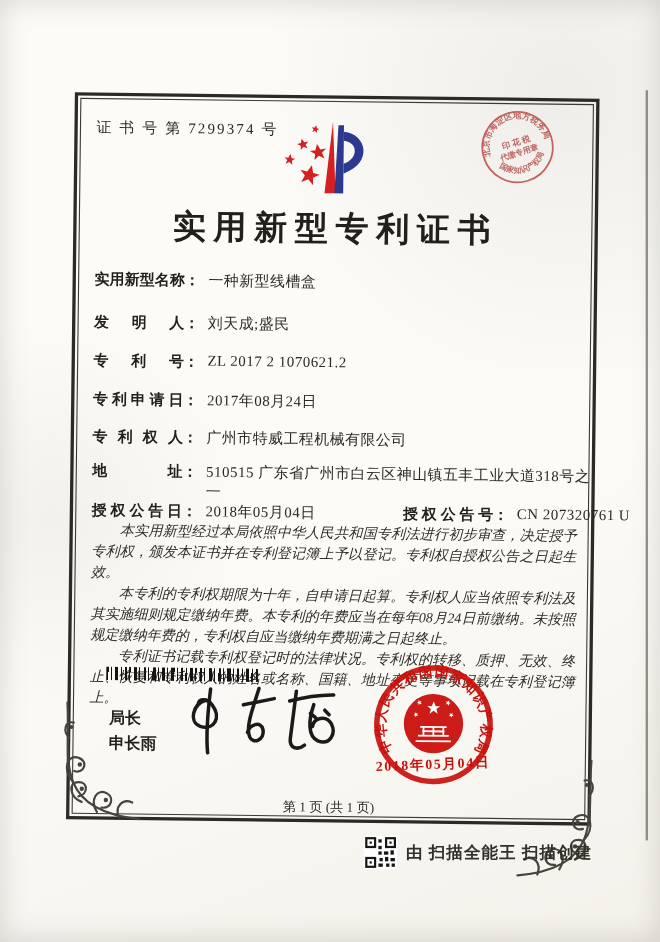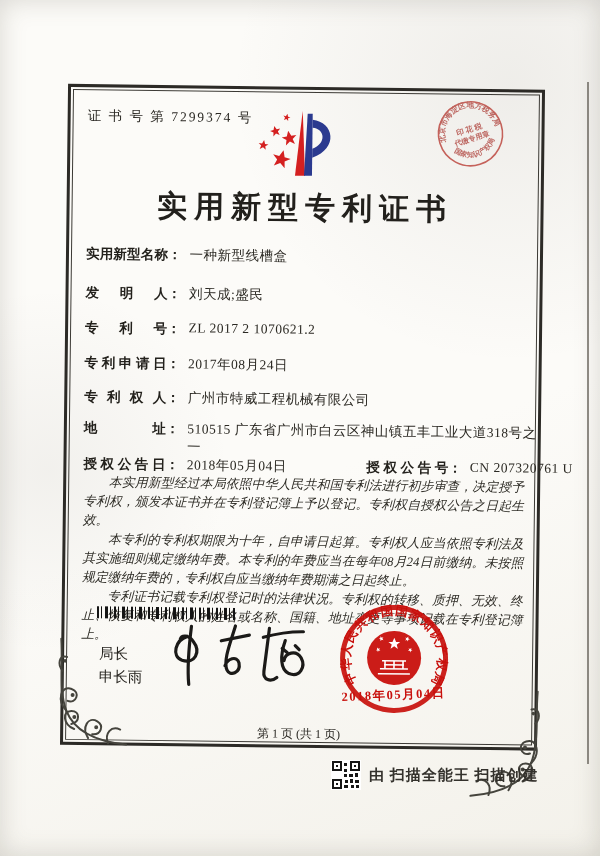--- a/index.html
+++ b/index.html
@@ -48,21 +48,21 @@
          text-align:justify;font-style:italic;color:#2e2c26;}
   .paras p{margin:0;text-indent:2em;}
   
   .barcode{
     position:absolute;left:32px;top:519px;width:139px;height:12px;
     background:repeating-linear-gradient(90deg,
       #141414 0 2px,transparent 2px 4px,#141414 4px 5px,transparent 5px 8px,
       #141414 8px 11px,transparent 11px 13px,#141414 13px 14px,transparent 14px 17px);
   }
   .signer{position:absolute;left:35px;top:555px;
-    font-family:"Liberation Sans","DejaVu Sans",sans-serif;font-weight:400;
+    font-family:"Liberation Sans","DejaVu Sans",sans-serif;font-weight:700;
     font-size:14.5px;line-height:23px;color:#23211c;}
   .signature{position:absolute;left:97px;top:532px;}
   .seal{position:absolute;left:274px;top:512px;width:112px;height:112px;}
   .seal svg{display:block;}
   .seal-date{
     position:absolute;left:244px;top:596px;width:172px;text-align:center;
     font-size:12.5px;font-weight:700;letter-spacing:1.5px;color:#c8100c;
     transform:rotate(-3deg);
   }
   .page-footer{position:absolute;left:0;top:636px;width:100%;text-align:center;font-size:12px;color:#2b2924;}

